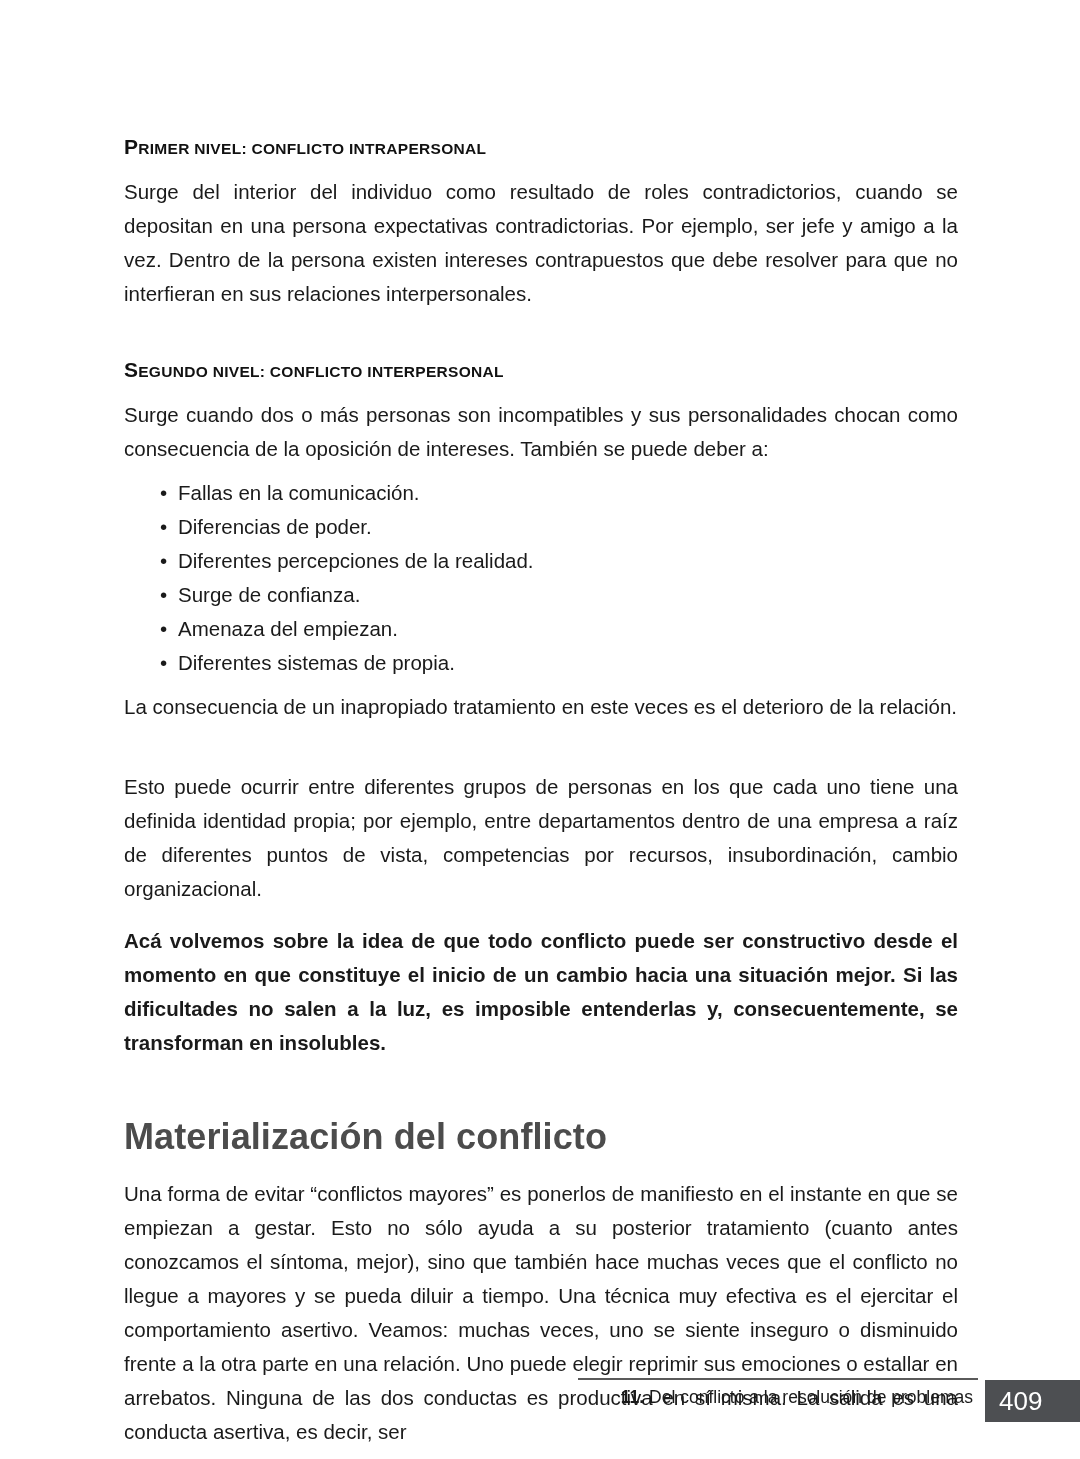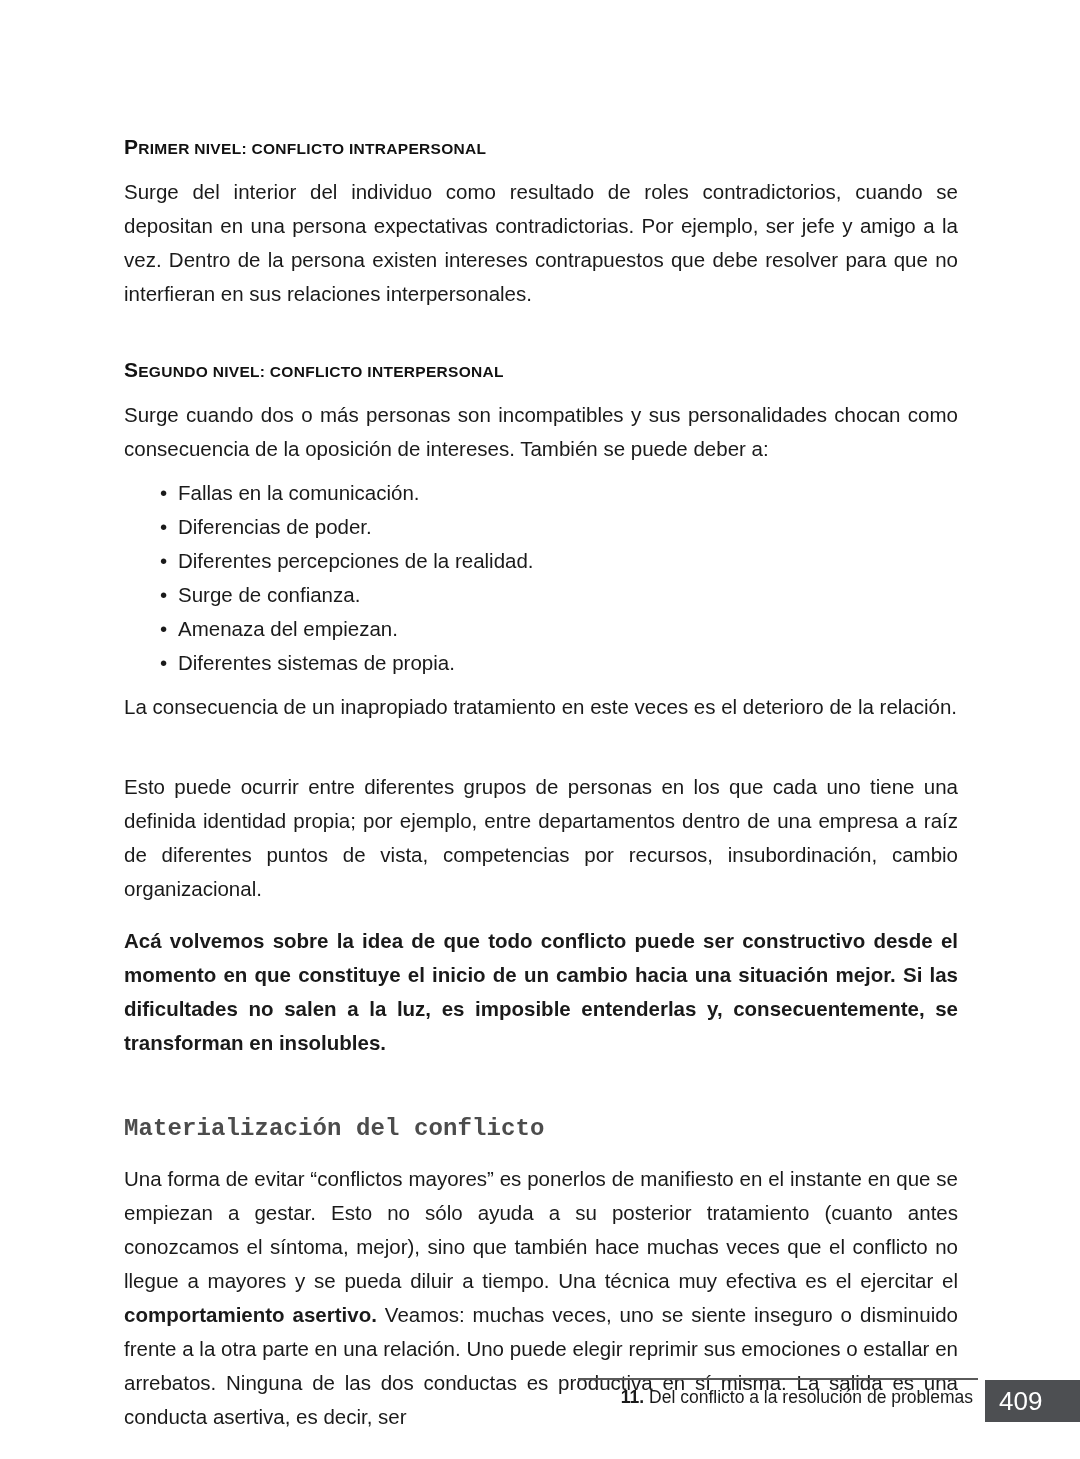--- a/index.html
+++ b/index.html
@@ -84,29 +84,28 @@
   }
 
   
   p.body.strong {
     font-weight: bold;
   }
 
   
   h2.section-title {
     margin: 0;
-    font-size: 24px;
+    font-size: 36px;
     font-weight: bold;
     color: #4c4c4c;
     letter-spacing: 0.1px;
     line-height: 1.25;
-    font-family: Liberation Mono, monospace;
   }
 
-  b.inline-bold { font-weight: bold; }
+  b.inline-bold { font-weight: normal; }
 
   
   .footer-rule {
     position: absolute;
     left: 578px;
     top: 1362px;
     width: 400px;
     height: 2px;
     background: #5a5a5a;
   }

